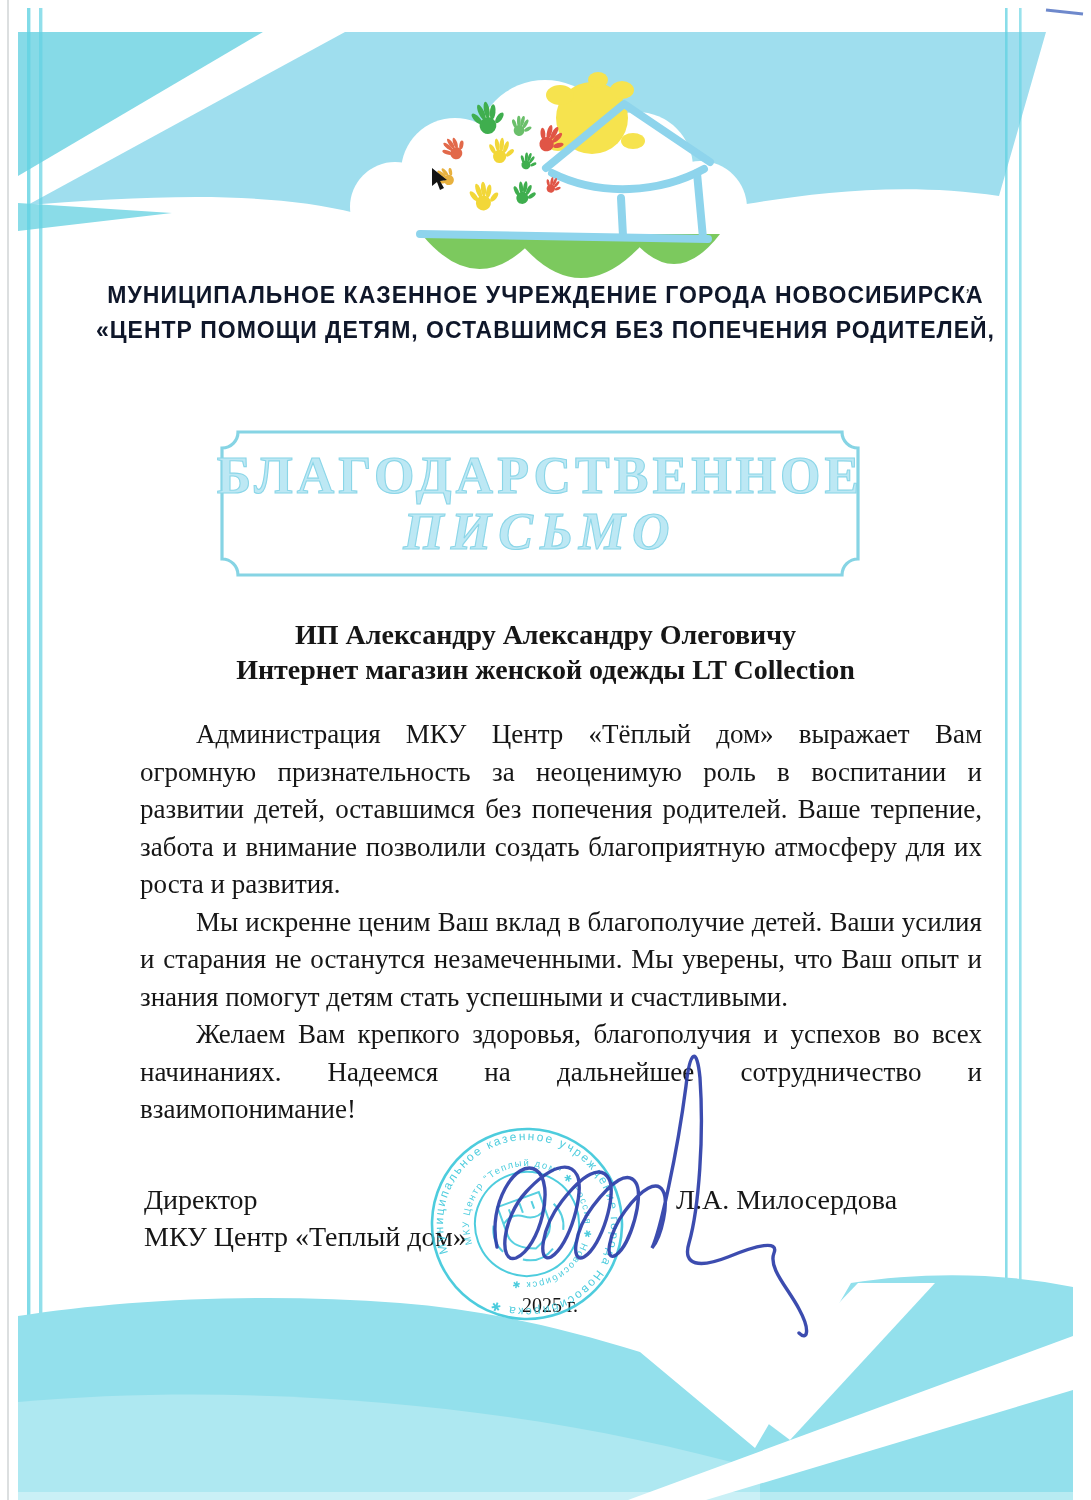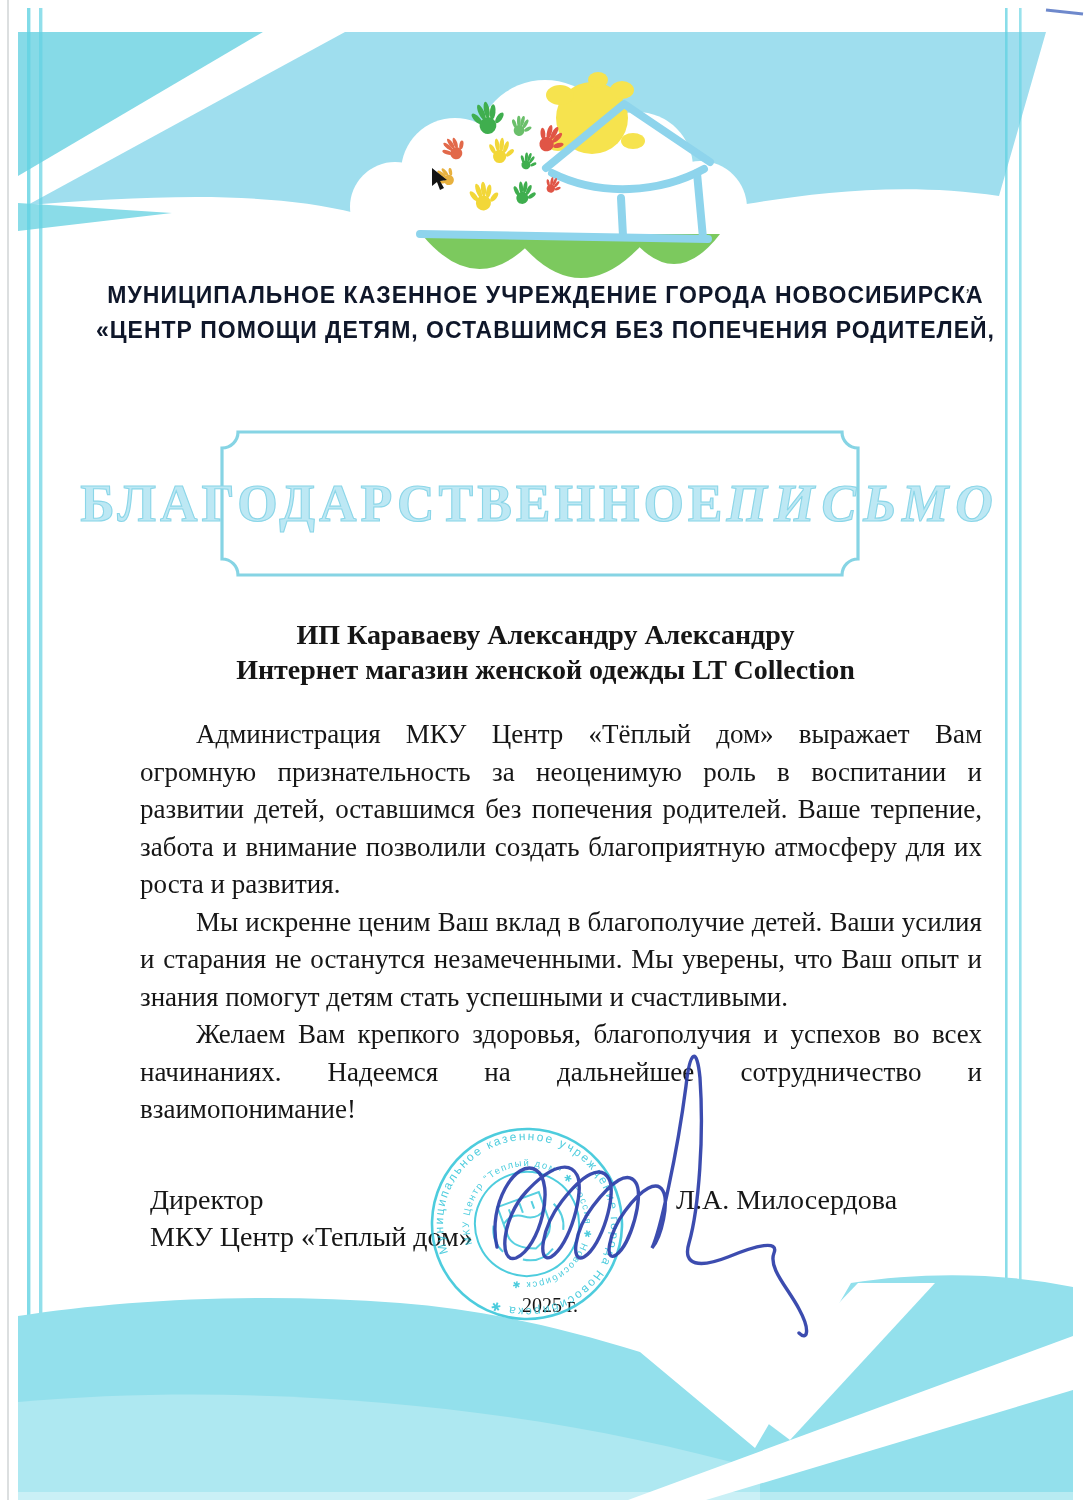--- a/index.html
+++ b/index.html
@@ -6,32 +6,32 @@
   #page{position:relative;width:1091px;height:1500px;background:#ffffff;overflow:hidden;
         font-family:"Liberation Serif",serif;color:#161616;}
   svg{display:block;}
   .abs{position:absolute;}
   
   #org-name{left:0;right:0;top:278px;text-align:center;z-index:3;
     font-family:"Liberation Sans",sans-serif;font-weight:700;
     color:#0f172a;font-size:23px;line-height:35px;letter-spacing:1px;}
   
   #title-block{left:222px;top:432px;width:636px;height:143px;z-index:3;
-    display:flex;justify-content:center;align-items:center;}
+    display:flex;flex-direction:column;justify-content:center;align-items:center;}
   .title-line{font-weight:700;color:#bde8f4;-webkit-text-stroke:1.1px #8bd6e8;
     font-size:52px;line-height:56px;letter-spacing:4px;}
   
   #recipient{left:0;right:0;top:617px;text-align:center;z-index:3;
     font-weight:700;font-size:28px;line-height:35px;}
   
   #body-text{left:140px;top:716px;width:842px;z-index:3;
     font-size:27px;line-height:37.5px;text-align:justify;}
   #body-text p{margin:0;text-indent:56px;}
   
-  #signoff-left{left:150px;top:1181px;z-index:3;font-size:28px;line-height:37px;}
+  #signoff-left{left:144px;top:1181px;z-index:3;font-size:28px;line-height:37px;}
   #signoff-name{left:640px;top:1184px;width:320px;z-index:3;font-size:28px;margin-left:36px;}
   #year{left:440px;top:1294px;width:220px;text-align:center;z-index:3;font-size:20px;}
   .noselect{user-select:none;}
 </style>
 </head>
 <body>
 
 <div id="page">
 
   <svg class="abs" style="left:0;top:0;z-index:1;" width="1091" height="1500" viewBox="0 0 1091 1500">
@@ -131,21 +131,21 @@
     <div>МУНИЦИПАЛЬНОЕ КАЗЕННОЕ УЧРЕЖДЕНИЕ ГОРОДА НОВОСИБИРСКА</div>
     <div>«ЦЕНТР ПОМОЩИ ДЕТЯМ, ОСТАВШИМСЯ БЕЗ ПОПЕЧЕНИЯ РОДИТЕЛЕЙ,</div>
   </div>
 
   <div class="abs" id="title-block">
     <div class="title-line">БЛАГОДАРСТВЕННОЕ</div>
     <div class="title-line" style="letter-spacing:7px;font-style:italic;">ПИСЬМО</div>
   </div>
 
   <div class="abs" id="recipient">
-    <div>ИП Караваеву Александру Александру</div>
+    <div>ИП Александру Александру Олеговичу</div>
     <div>Интернет магазин женской одежды LT Collection</div>
   </div>
 
   <div class="abs" id="body-text">
     <p>Администрация МКУ Центр «Тёплый дом» выражает Вам огромную признательность за неоценимую роль в воспитании и развитии детей, оставшимся без попечения родителей. Ваше терпение, забота и внимание позволили создать благоприятную атмосферу для их роста и развития.</p>
     <p>Мы искренне ценим Ваш вклад в благополучие детей. Ваши усилия и старания не останутся незамеченными. Мы уверены, что Ваш опыт и знания помогут детям стать успешными и счастливыми.</p>
     <p>Желаем Вам крепкого здоровья, благополучия и успехов во всех начинаниях. Надеемся на дальнейшее сотрудничество и взаимопонимание!</p>
   </div>
 
   <div class="abs" id="signoff-left">

